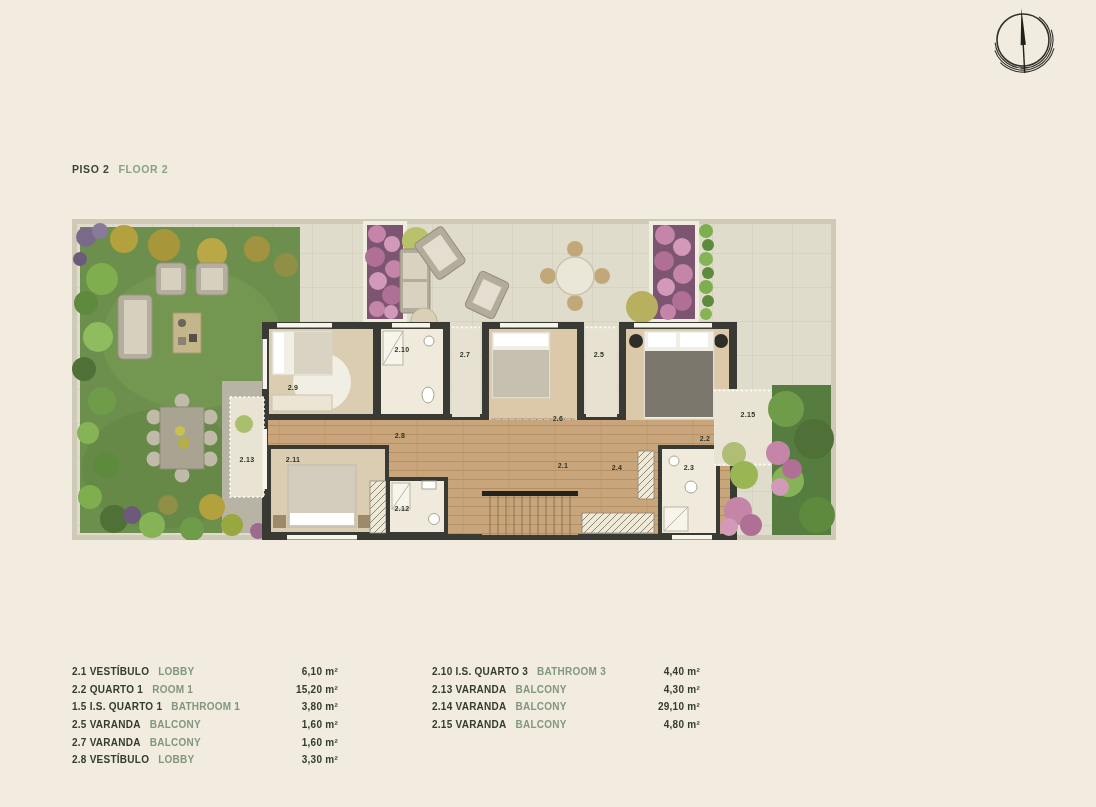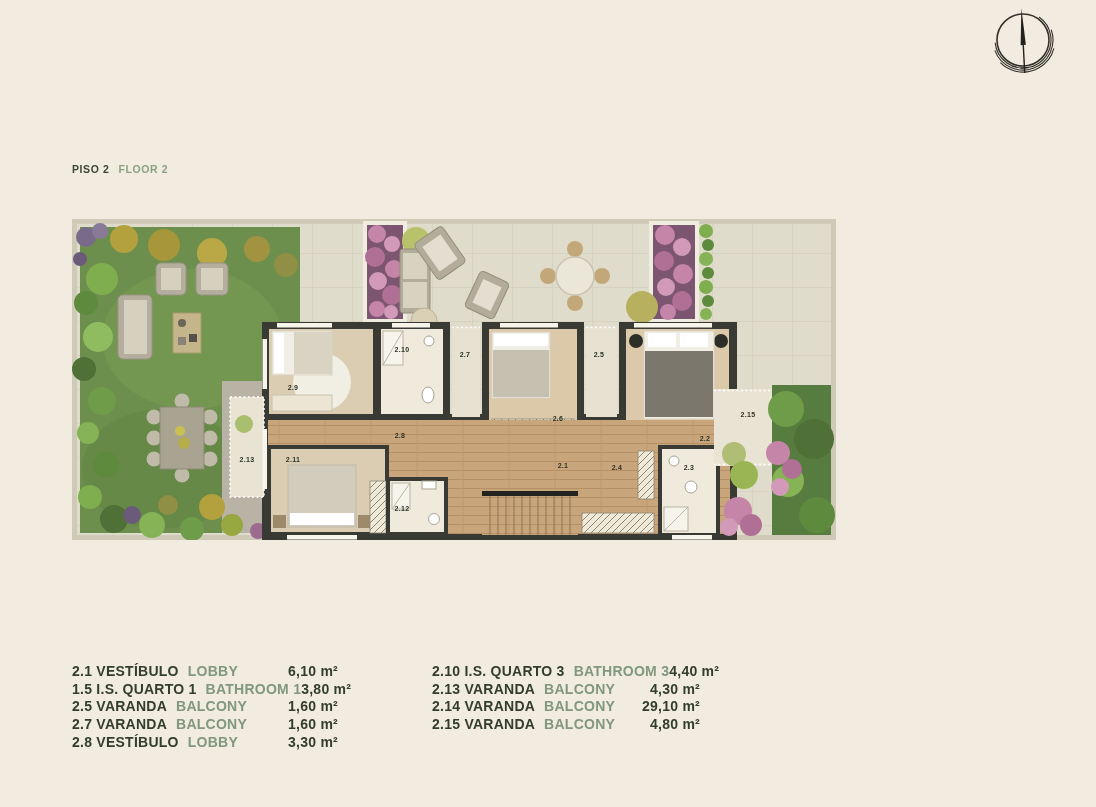--- a/index.html
+++ b/index.html
@@ -14,21 +14,21 @@
     position:relative;overflow:hidden;
   }
   .page-title{
     position:absolute;left:72px;top:163px;
     font-size:10.5px;letter-spacing:.6px;font-weight:600;
     color:var(--title-primary);
   }
   .page-title .en{color:var(--title-secondary);margin-left:9px;font-weight:600;}
   .compass{position:absolute;left:985px;top:2px;width:76px;height:76px;}
   .plan-wrap{position:absolute;left:72px;top:219px;width:764px;height:321px;}
-  .legend-col{position:absolute;top:663px;font-size:14px;letter-spacing:.25px;}
+  .legend-col{position:absolute;top:663px;font-size:10px;letter-spacing:.25px;}
   .legend-col.left{left:72px;width:266px;}
   .legend-col.right{left:432px;width:268px;}
   .legend-row{display:flex;align-items:baseline;height:17.7px;line-height:17.7px;white-space:nowrap;}
   .legend-row .pt{color:var(--legend-primary);font-weight:600;}
   .legend-row .en{color:var(--legend-secondary);margin-left:9px;font-weight:600;}
   .legend-row .area{margin-left:auto;color:var(--legend-primary);font-weight:600;}
   svg text.rlabel{
     font-family:"Liberation Sans","DejaVu Sans",sans-serif;
     font-size:7px;font-weight:700;fill:#2c3228;letter-spacing:.3px;
   }
@@ -331,20 +331,25 @@
 </svg>
 </div>
 
 <div class="legend-col left">
   <div class="legend-row">
       <span class="pt">2.1 VESTÍBULO</span>
       <span class="en">LOBBY</span>
       <span class="area">6,10 m²</span>
     </div>
   <div class="legend-row">
+      <span class="pt">2.2 QUARTO 1</span>
+      <span class="en">ROOM 1</span>
+      <span class="area">15,20 m²</span>
+    </div>
+  <div class="legend-row">
       <span class="pt">1.5 I.S. QUARTO 1</span>
       <span class="en">BATHROOM 1</span>
       <span class="area">3,80 m²</span>
     </div>
   <div class="legend-row">
       <span class="pt">2.5 VARANDA</span>
       <span class="en">BALCONY</span>
       <span class="area">1,60 m²</span>
     </div>
   <div class="legend-row">

